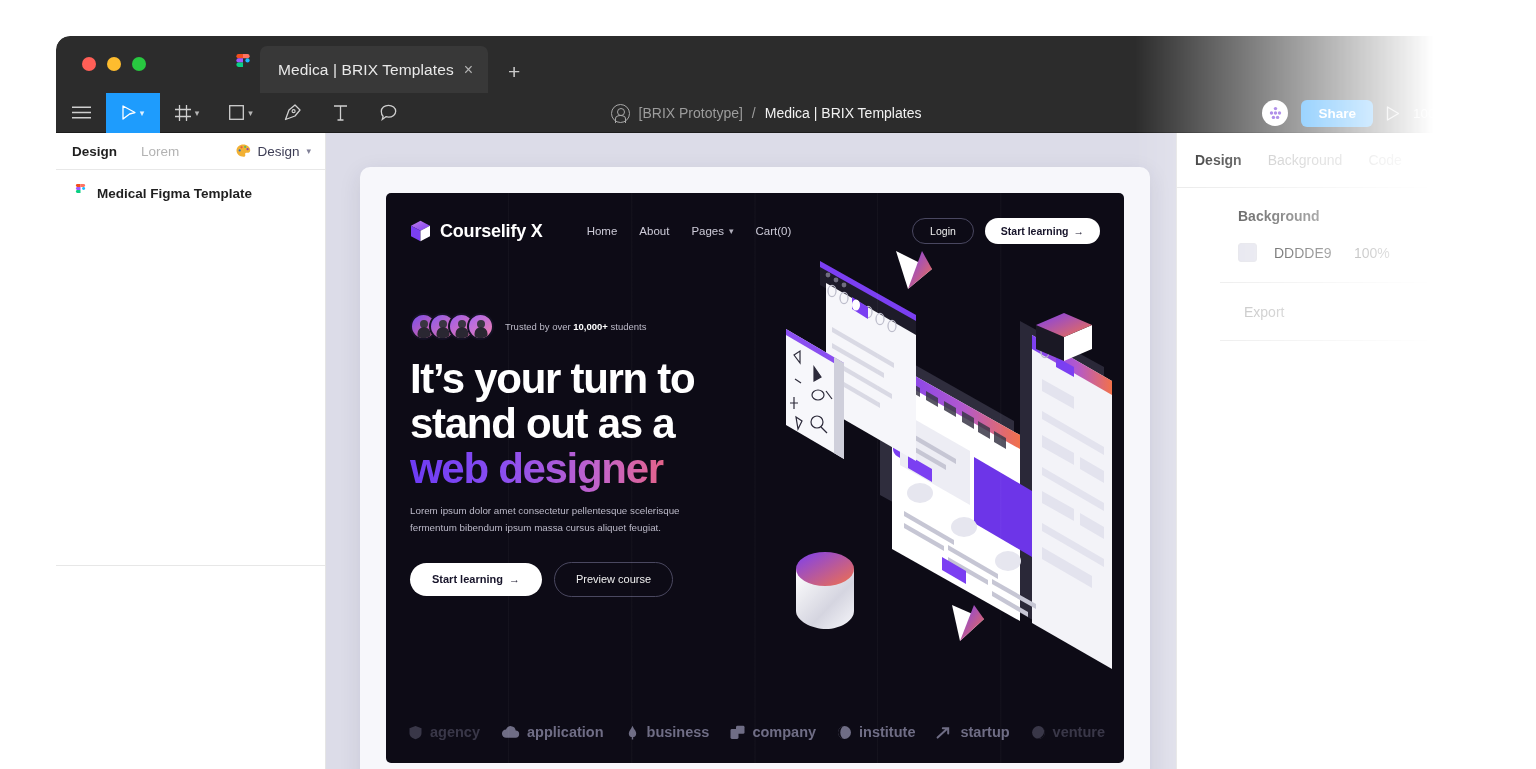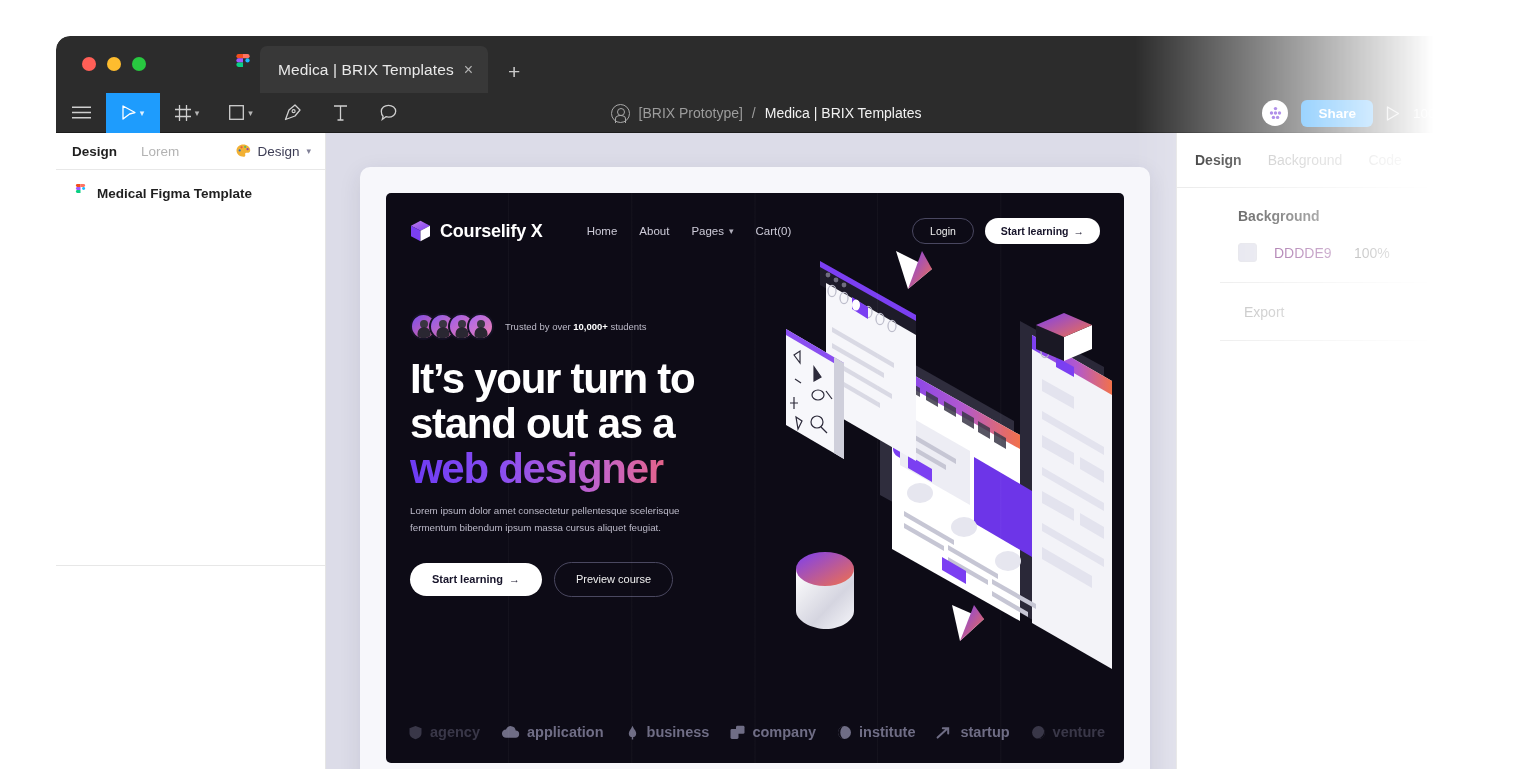--- a/index.html
+++ b/index.html
@@ -176,21 +176,21 @@
   .right { width:300px; background:#fff; border-left:1px solid #e5e5e5; flex:none; }
   .rtabs { height:55px; display:flex; align-items:center; gap:26px; padding:0 18px;
            border-bottom:1px solid #e8e8e8; }
   .rtab { font-size:14px; }
   .rtab.on { color:#1f1f1f; font-weight:700; }
   .rtab.off { color:#b3b3b3; }
   .rsec { padding:20px 18px 20px 18px; border-bottom:1px solid #e8e8e8;margin-left:43px; }
   .rsec-title { font-size:14px; font-weight:700; color:#1f1f1f; }
   .bg-row { display:flex; align-items:center; margin-top:19px; }
   .swatch { width:19px; height:19px; border-radius:3px; background:#ddddE9; border:1px solid #dcdce4; }
-  .hex { font-size:14px; color:#701a75; margin-left:17px; width:80px; }
+  .hex { font-size:14px; color:#000000; margin-left:17px; width:80px; }
   .opa { font-size:14px; color:#1f1f1f; }
   .eye { margin-left:auto; }
   .rsec.export { display:flex; align-items:center; padding-top:18px; padding-bottom:18px;padding-left:24px; }
   .export-lbl { font-size:14px; color:#b0b0b0; }
   .plus { margin-left:auto; color:#9a9a9a; font-size:21px; font-weight:300; line-height:1; }
 </style>
 </head>
 <body>
 
 <div class="page">

